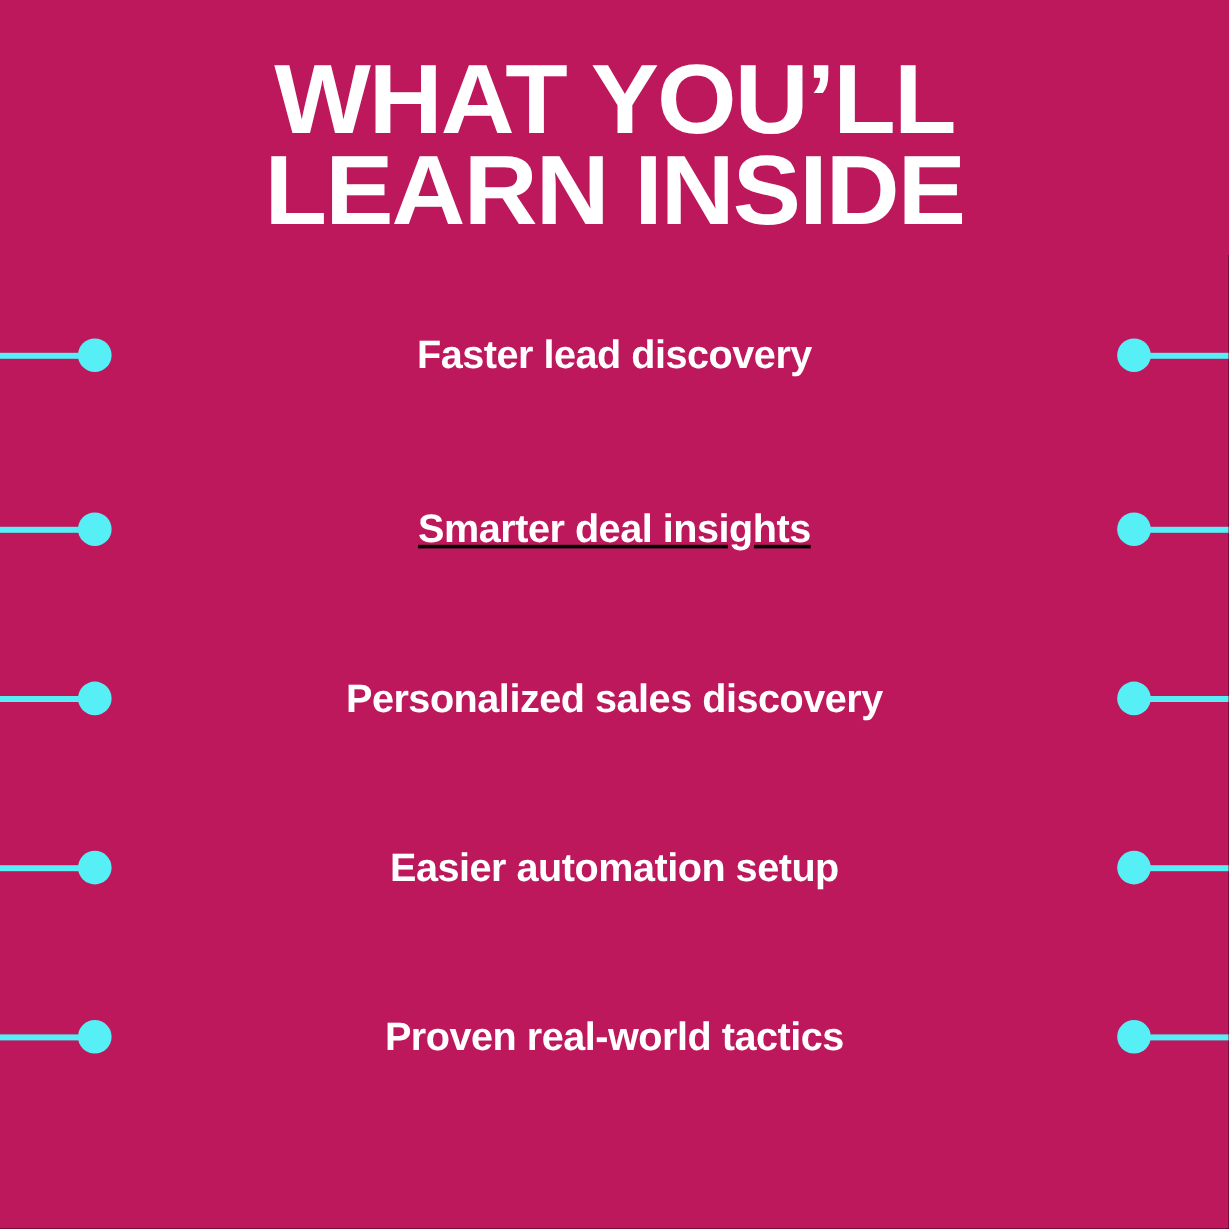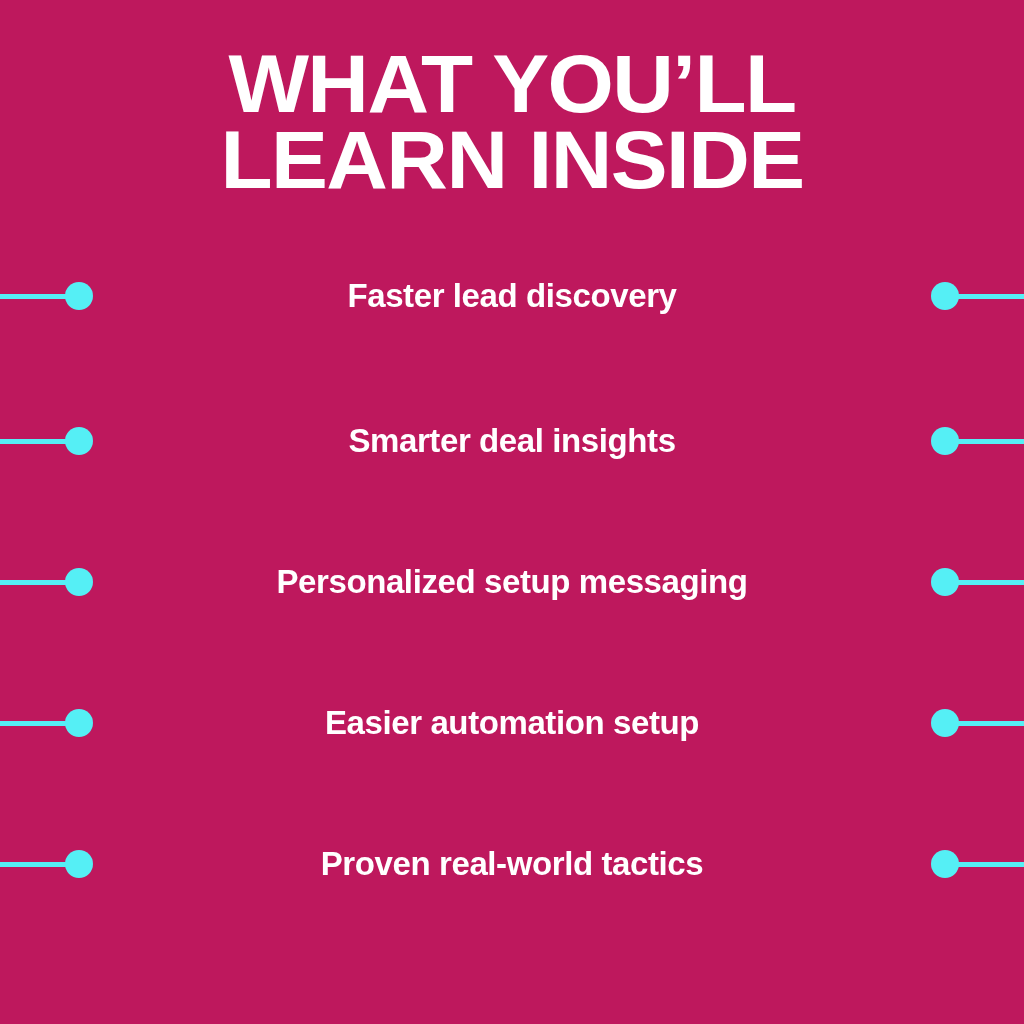--- a/index.html
+++ b/index.html
@@ -121,38 +121,38 @@
         <span class="conn-line"></span>
         <span class="conn-dot"></span>
       </div>
       <div class="row-label">Faster lead discovery</div>
       <div class="connector right">
         <span class="conn-line"></span>
         <span class="conn-dot"></span>
       </div>
     </div>
 
-    <div class="row" style="top:441px;">
+    <div class="row" style="top:441px;text-decoration:underline;">
       <div class="connector left">
         <span class="conn-line"></span>
         <span class="conn-dot"></span>
       </div>
       <div class="row-label">Smarter deal insights</div>
       <div class="connector right">
         <span class="conn-line"></span>
         <span class="conn-dot"></span>
       </div>
     </div>
 
     <div class="row" style="top:582px;">
       <div class="connector left">
         <span class="conn-line"></span>
         <span class="conn-dot"></span>
       </div>
-      <div class="row-label">Personalized setup messaging</div>
+      <div class="row-label">Personalized sales discovery</div>
       <div class="connector right">
         <span class="conn-line"></span>
         <span class="conn-dot"></span>
       </div>
     </div>
 
     <div class="row" style="top:864px;">
       <div class="connector left">
         <span class="conn-line"></span>
         <span class="conn-dot"></span>

